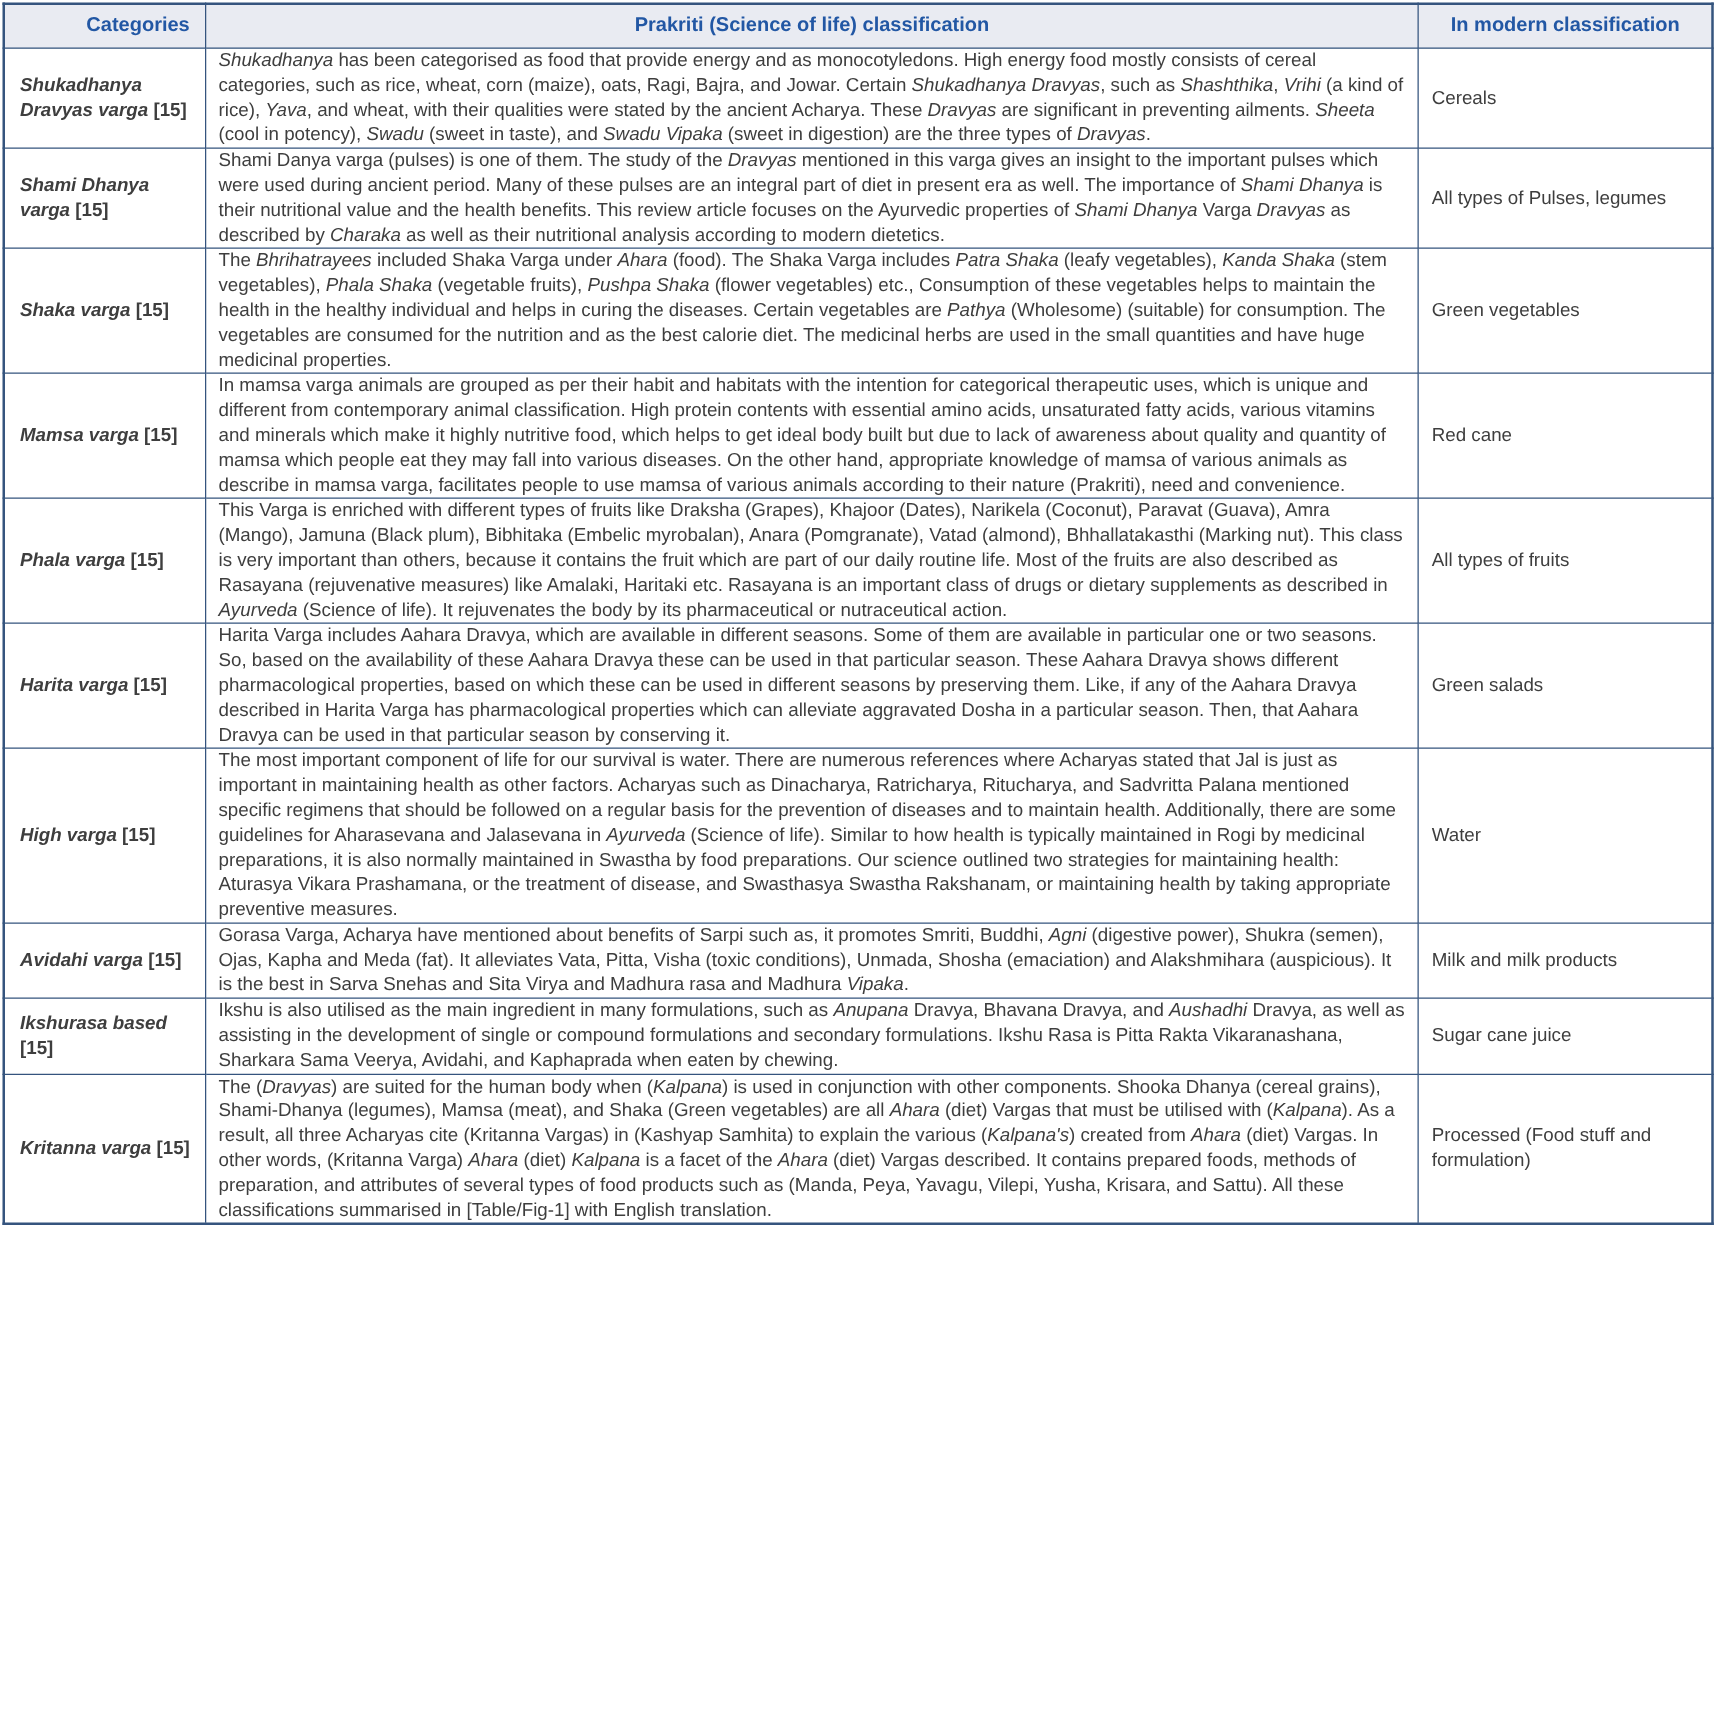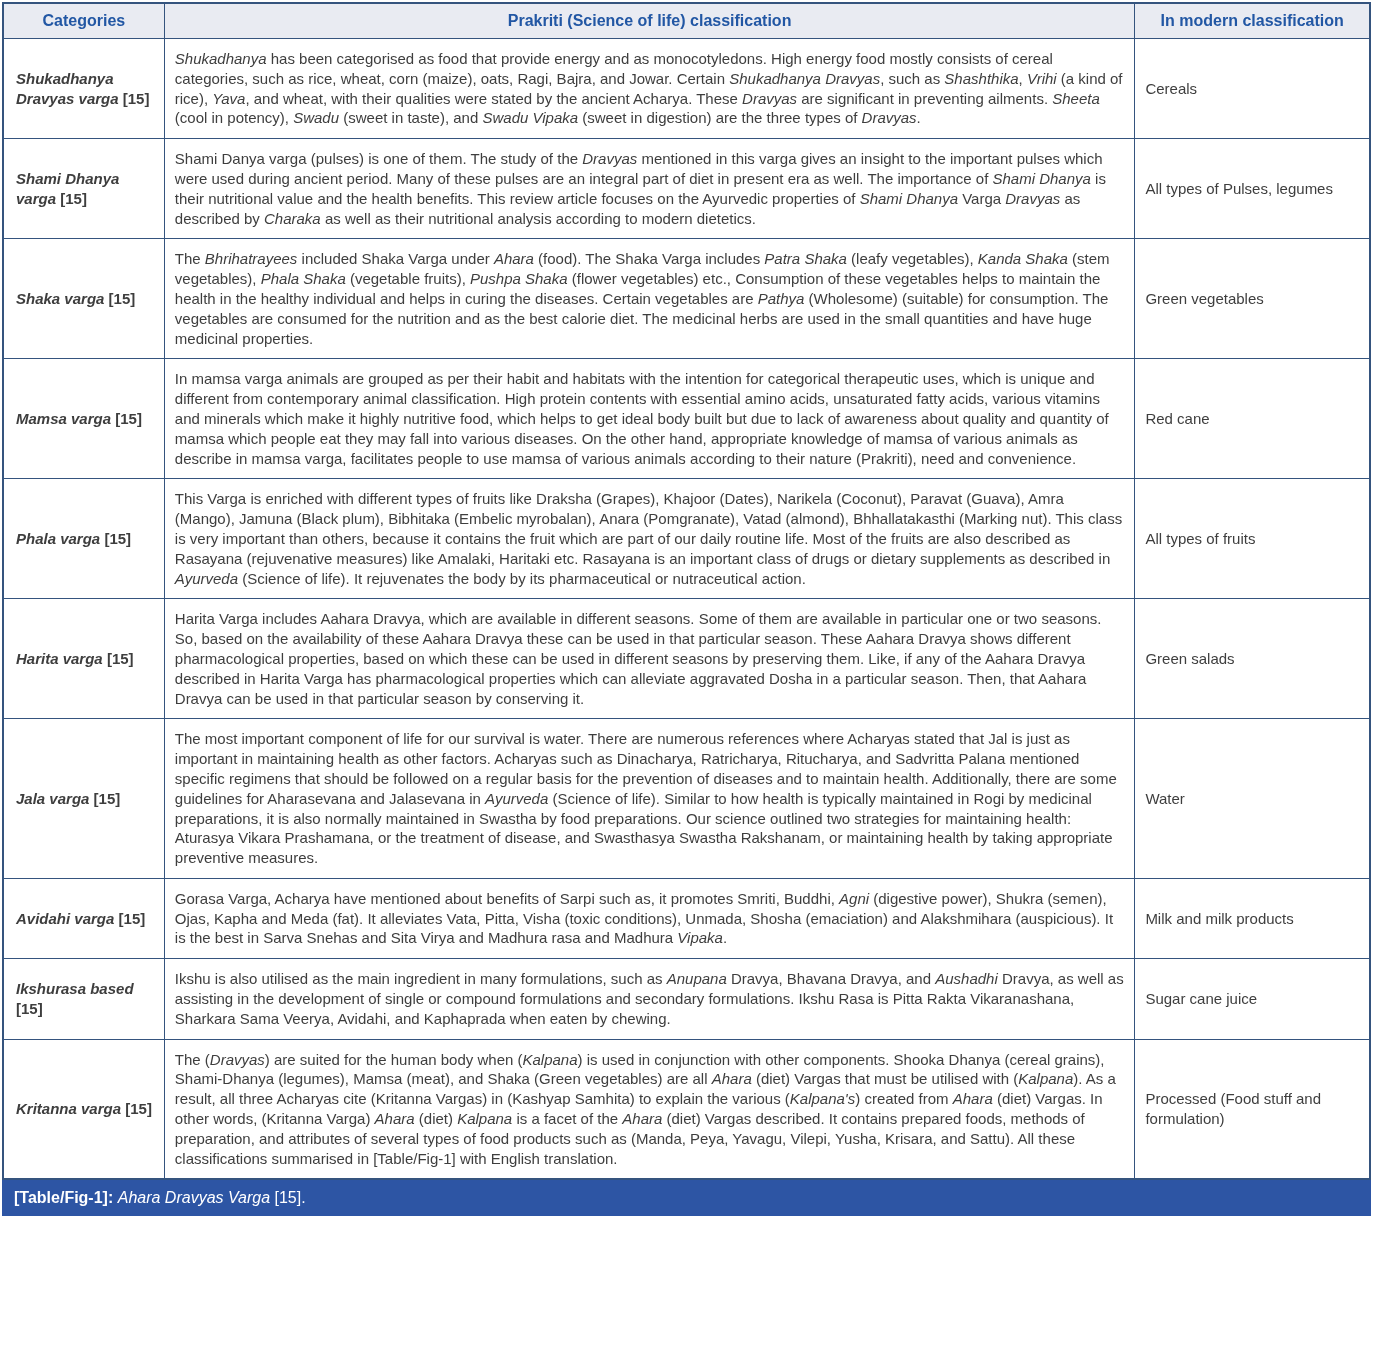--- a/index.html
+++ b/index.html
@@ -29,28 +29,28 @@
   col.c-ayu{width:71.0%;}
   col.c-mod{width:17.2%;}
   th{
     background:var(--header-bg);
     color:var(--header-text);
     font-size:16px;
     font-weight:bold;
     padding:8px 12px;
     border:1px solid var(--border);
   }
-  th.h-cat{text-align:center;}
+  th.h-cat{text-align:right;}
   th.h-ayu,th.h-mod{text-align:center;}
   td{
     border:1px solid var(--border);
     font-size:15px;
     line-height:1.32;
     vertical-align:middle;
-    padding:10px 10px;
+    padding:0 10px;
   }
   td.cell-cat{text-align:left;padding-left:12px;font-weight:bold;}
   td.cell-ayu{text-align:left;}
   td.cell-mod{text-align:left;}
   .caption-bar{
     background:var(--caption-bg);
     color:var(--caption-text);
     font-size:16px;
     padding:9px 12px;
     margin-top:0;
@@ -99,35 +99,34 @@
         <td class="cell-cat"><i>Phala varga</i> [15]</td>
         <td class="cell-ayu">This Varga is enriched with different types of fruits like Draksha (Grapes), Khajoor (Dates), Narikela (Coconut), Paravat (Guava), Amra (Mango), Jamuna (Black plum), Bibhitaka (Embelic myrobalan), Anara (Pomgranate), Vatad (almond), Bhhallatakasthi (Marking nut). This class is very important than others, because it contains the fruit which are part of our daily routine life. Most of the fruits are also described as Rasayana (rejuvenative measures) like Amalaki, Haritaki etc. Rasayana is an important class of drugs or dietary supplements as described in <i>Ayurveda</i> (Science of life). It rejuvenates the body by its pharmaceutical or nutraceutical action.</td>
         <td class="cell-mod">All types of fruits</td>
       </tr>
       <tr>
         <td class="cell-cat"><i>Harita varga</i> [15]</td>
         <td class="cell-ayu">Harita Varga includes Aahara Dravya, which are available in different seasons. Some of them are available in particular one or two seasons. So, based on the availability of these Aahara Dravya these can be used in that particular season. These Aahara Dravya shows different pharmacological properties, based on which these can be used in different seasons by preserving them. Like, if any of the Aahara Dravya described in Harita Varga has pharmacological properties which can alleviate aggravated Dosha in a particular season. Then, that Aahara Dravya can be used in that particular season by conserving it.</td>
         <td class="cell-mod">Green salads</td>
       </tr>
       <tr>
-        <td class="cell-cat"><i>Jala varga</i> [15]</td>
+        <td class="cell-cat"><i>High varga</i> [15]</td>
         <td class="cell-ayu">The most important component of life for our survival is water. There are numerous references where Acharyas stated that Jal is just as important in maintaining health as other factors. Acharyas such as Dinacharya, Ratricharya, Ritucharya, and Sadvritta Palana mentioned specific regimens that should be followed on a regular basis for the prevention of diseases and to maintain health. Additionally, there are some guidelines for Aharasevana and Jalasevana in <i>Ayurveda</i> (Science of life). Similar to how health is typically maintained in Rogi by medicinal preparations, it is also normally maintained in Swastha by food preparations. Our science outlined two strategies for maintaining health: Aturasya Vikara Prashamana, or the treatment of disease, and Swasthasya Swastha Rakshanam, or maintaining health by taking appropriate preventive measures.</td>
         <td class="cell-mod">Water</td>
       </tr>
       <tr>
         <td class="cell-cat"><i>Avidahi varga</i> [15]</td>
         <td class="cell-ayu">Gorasa Varga, Acharya have mentioned about benefits of Sarpi such as, it promotes Smriti, Buddhi, <i>Agni</i> (digestive power), Shukra (semen), Ojas, Kapha and Meda (fat). It alleviates Vata, Pitta, Visha (toxic conditions), Unmada, Shosha (emaciation) and Alakshmihara (auspicious). It is the best in Sarva Snehas and Sita Virya and Madhura rasa and Madhura <i>Vipaka</i>.</td>
         <td class="cell-mod">Milk and milk products</td>
       </tr>
       <tr>
         <td class="cell-cat"><i>Ikshurasa based</i> [15]</td>
         <td class="cell-ayu">Ikshu is also utilised as the main ingredient in many formulations, such as <i>Anupana</i> Dravya, Bhavana Dravya, and <i>Aushadhi</i> Dravya, as well as assisting in the development of single or compound formulations and secondary formulations. Ikshu Rasa is Pitta Rakta Vikaranashana, Sharkara Sama Veerya, Avidahi, and Kaphaprada when eaten by chewing.</td>
         <td class="cell-mod">Sugar cane juice</td>
       </tr>
       <tr>
         <td class="cell-cat"><i>Kritanna varga</i> [15]</td>
         <td class="cell-ayu">The (<i>Dravyas</i>) are suited for the human body when (<i>Kalpana</i>) is used in conjunction with other components. Shooka Dhanya (cereal grains), Shami-Dhanya (legumes), Mamsa (meat), and Shaka (Green vegetables) are all <i>Ahara</i> (diet) Vargas that must be utilised with (<i>Kalpana</i>). As a result, all three Acharyas cite (Kritanna Vargas) in (Kashyap Samhita) to explain the various (<i>Kalpana's</i>) created from <i>Ahara</i> (diet) Vargas. In other words, (Kritanna Varga) <i>Ahara</i> (diet) <i>Kalpana</i> is a facet of the <i>Ahara</i> (diet) Vargas described. It contains prepared foods, methods of preparation, and attributes of several types of food products such as (Manda, Peya, Yavagu, Vilepi, Yusha, Krisara, and Sattu). All these classifications summarised in [Table/Fig-1] with English translation.</td>
         <td class="cell-mod">Processed (Food stuff and formulation)</td>
       </tr>
     </tbody>
   </table>
-  <div class="caption-bar"><b>[Table/Fig-1]:</b> <i>Ahara Dravyas Varga</i> [15].</div>
 </div>
 
 </body></html>

